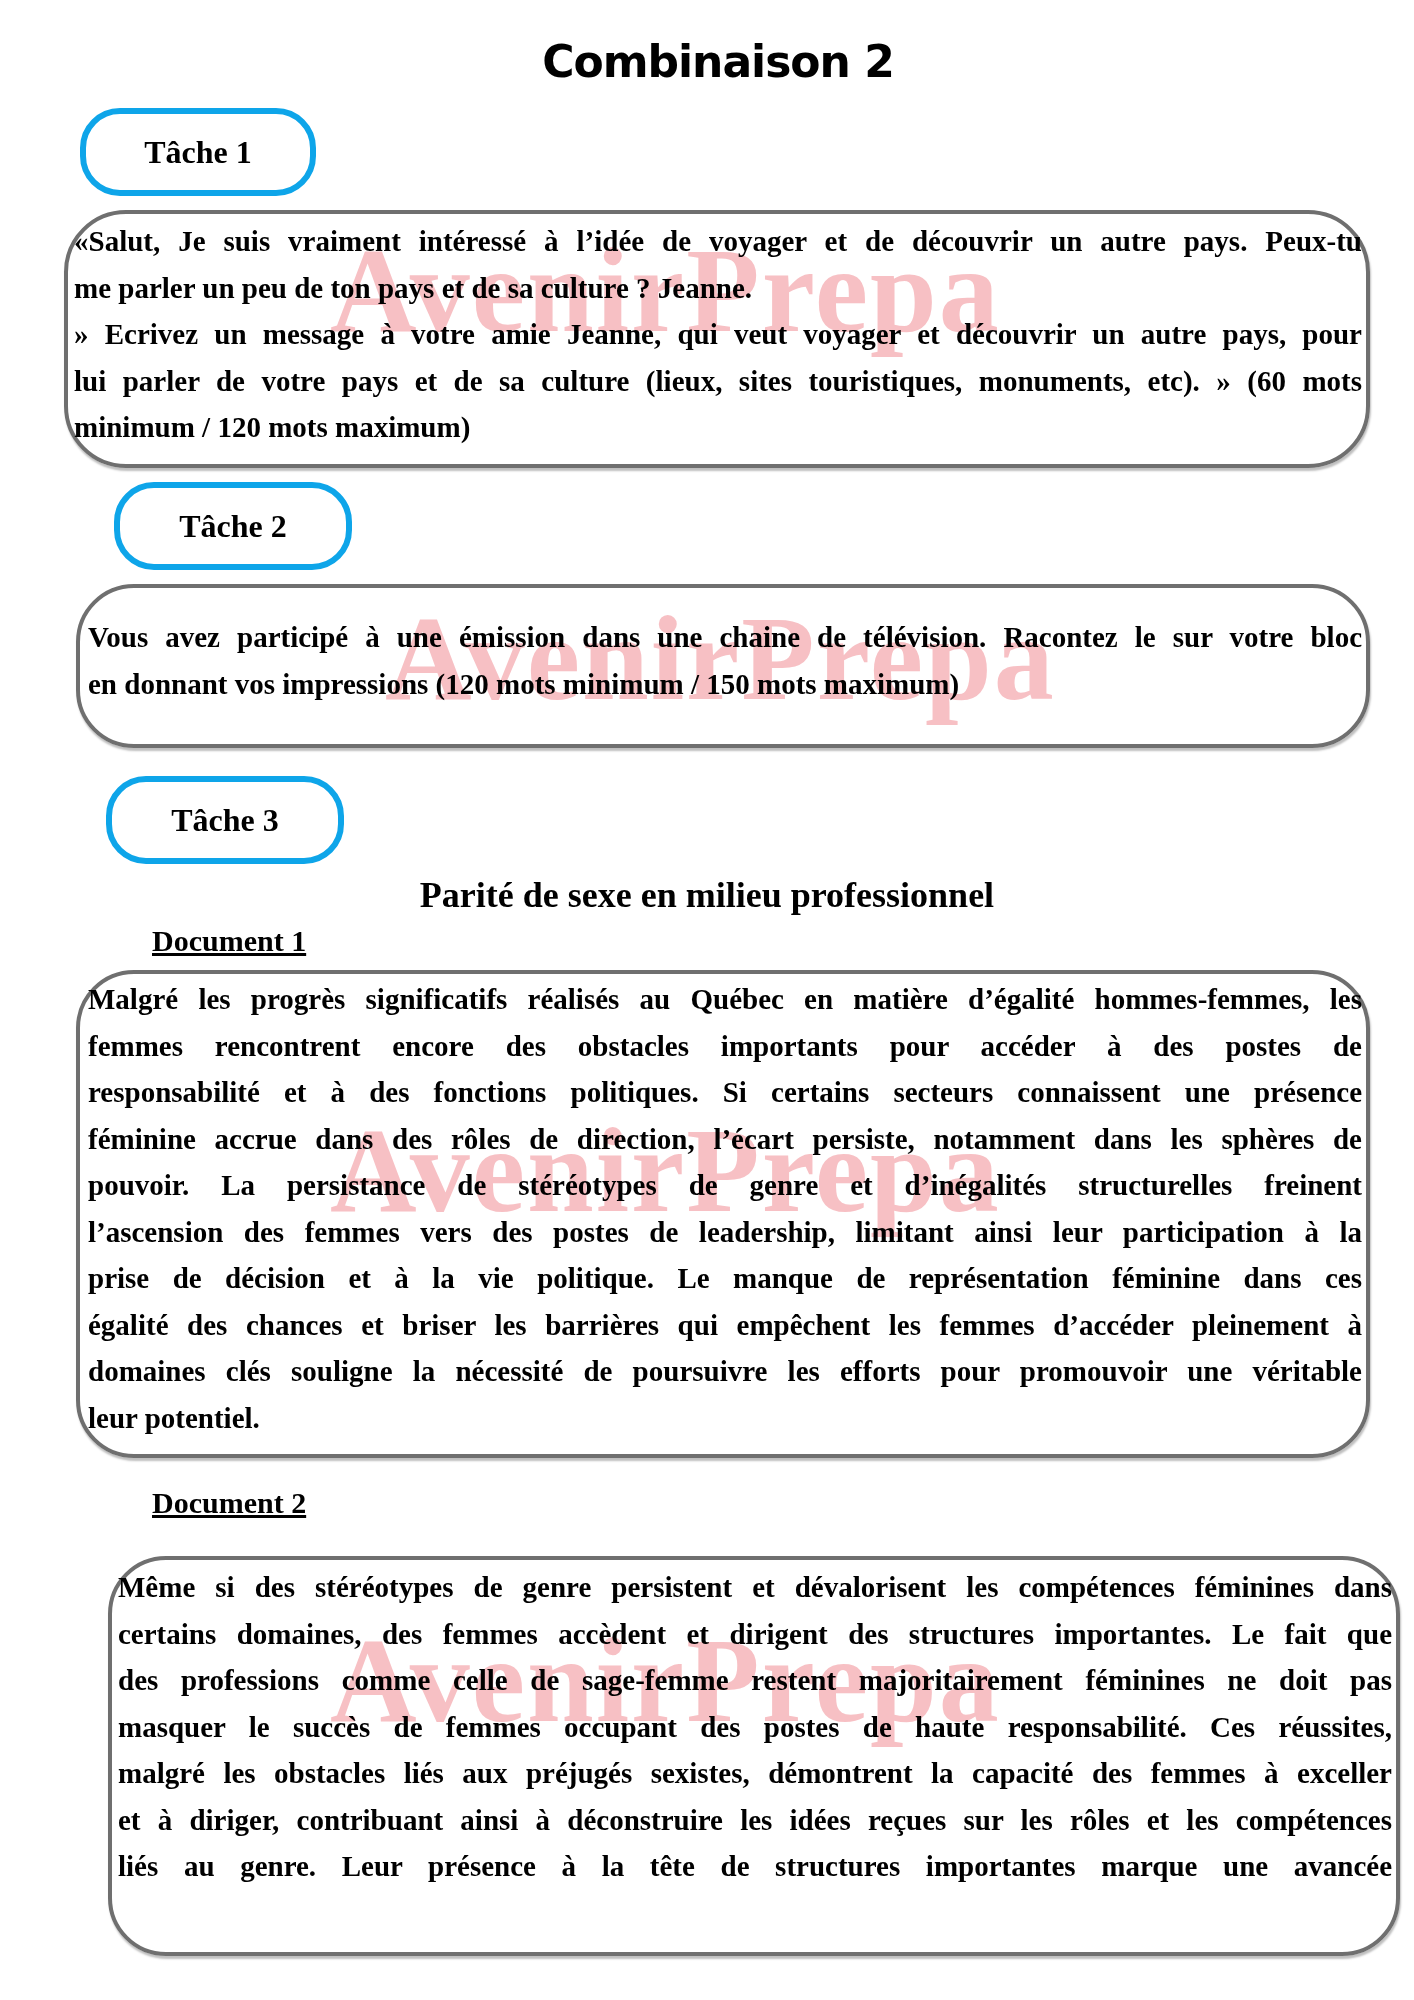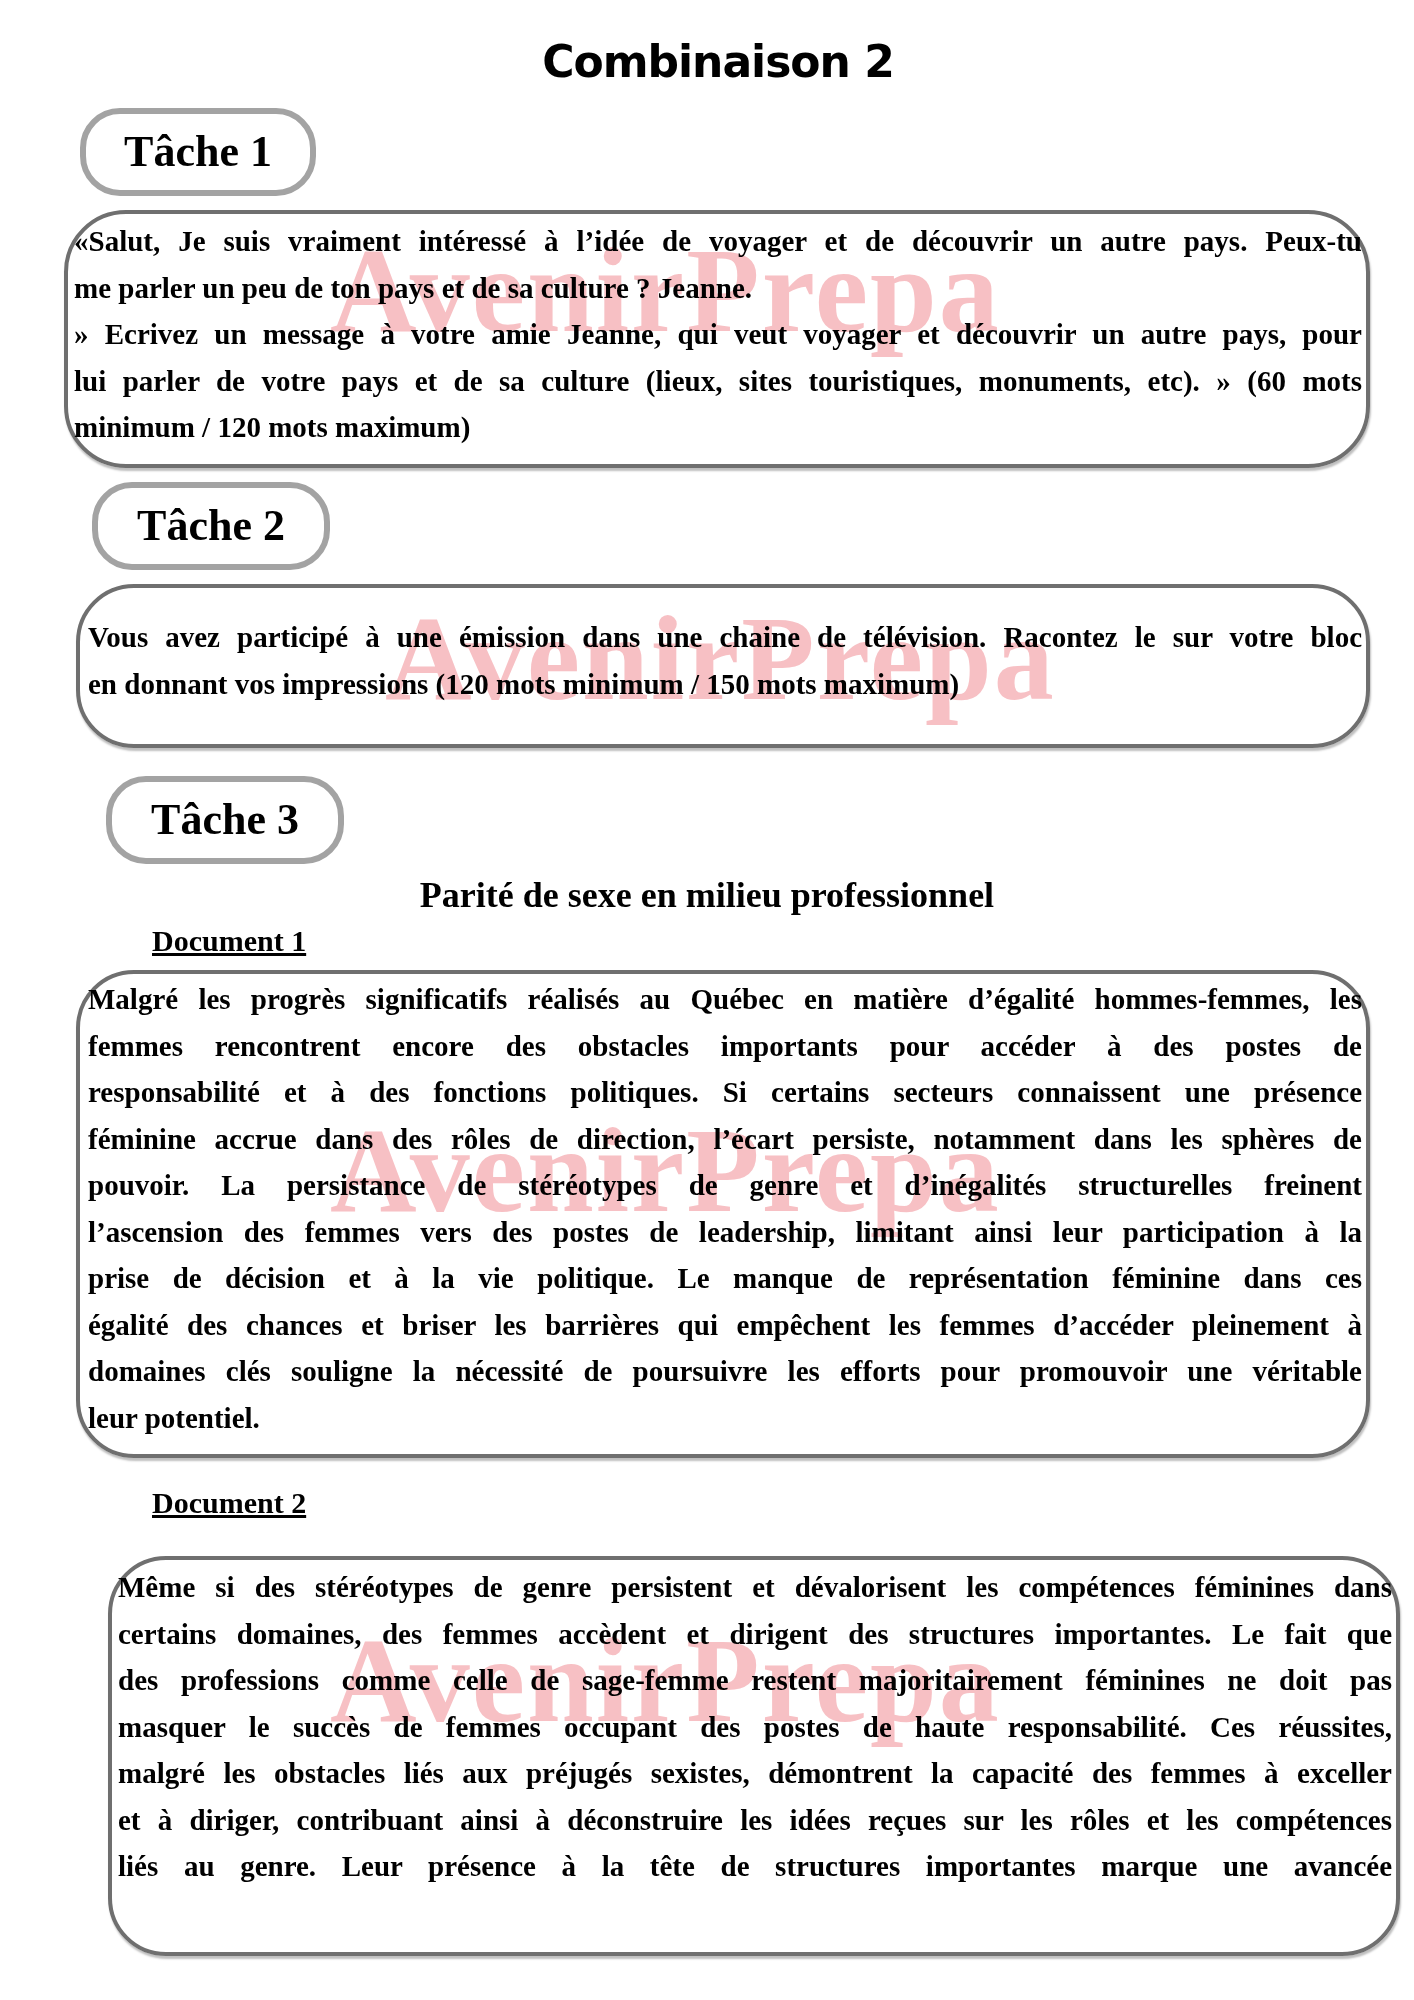--- a/index.html
+++ b/index.html
@@ -22,28 +22,28 @@
     top: 36px;
     text-align: center;
     font-family: "DejaVu Sans", sans-serif;
     font-weight: bold;
     font-size: 44px;
     letter-spacing: -1px;
     padding-left: 11px;
   }
   .task-pill {
     position: absolute;
-    border: 6px solid #a3a3a3;
+    border: 6px solid #0ea5e9;
     border-radius: 40px;
     background: #fff;
     box-sizing: border-box;
     text-align: center;
     font-family: "Liberation Serif", serif;
     font-weight: bold;
-    font-size: 44px;
+    font-size: 32px;
     z-index: 3;
   }
   .box {
     position: absolute;
     border: 4px solid #6f6f6f;
     border-radius: 58px;
     box-sizing: border-box;
     background: transparent;
     z-index: 1;
     box-shadow: 1px 3px 2px rgba(0,0,0,0.25);
@@ -108,21 +108,21 @@
 <div class="watermark" style="left:330px; top:222px;">AvenirPrepa</div>
 
 <div class="box-text" style="left:74px; top:218px; width:1288px;">
   <span class="line">«Salut, Je suis vraiment intéressé à l’idée de voyager et de découvrir un autre pays. Peux-tu</span>
   <span class="line last">me parler un peu de ton pays et de sa culture ? Jeanne.</span>
   <span class="line">» Ecrivez un message à votre amie Jeanne, qui veut voyager et découvrir un autre pays, pour</span>
   <span class="line">lui parler de votre pays et de sa culture (lieux, sites touristiques, monuments, etc). » (60 mots</span>
   <span class="line last">minimum / 120 mots maximum)</span>
 </div>
 
-<div class="task-pill" style="left:92px; top:482px; width:238px; height:88px; line-height:76px;">
+<div class="task-pill" style="left:114px; top:482px; width:238px; height:88px; line-height:76px;">
   <span>Tâche 2</span>
 </div>
 
 <div class="box" style="left:76px; top:584px; width:1294px; height:164px; border-radius:58px;"></div>
 
 <div class="watermark" style="left:385px; top:590px;">AvenirPrepa</div>
 
 <div class="box-text" style="left:88px; top:614px; width:1274px;">
   <span class="line">Vous avez participé à une émission dans une chaine de télévision. Racontez le sur votre bloc</span>
   <span class="line last">en donnant vos impressions (120 mots minimum / 150 mots maximum)</span>

